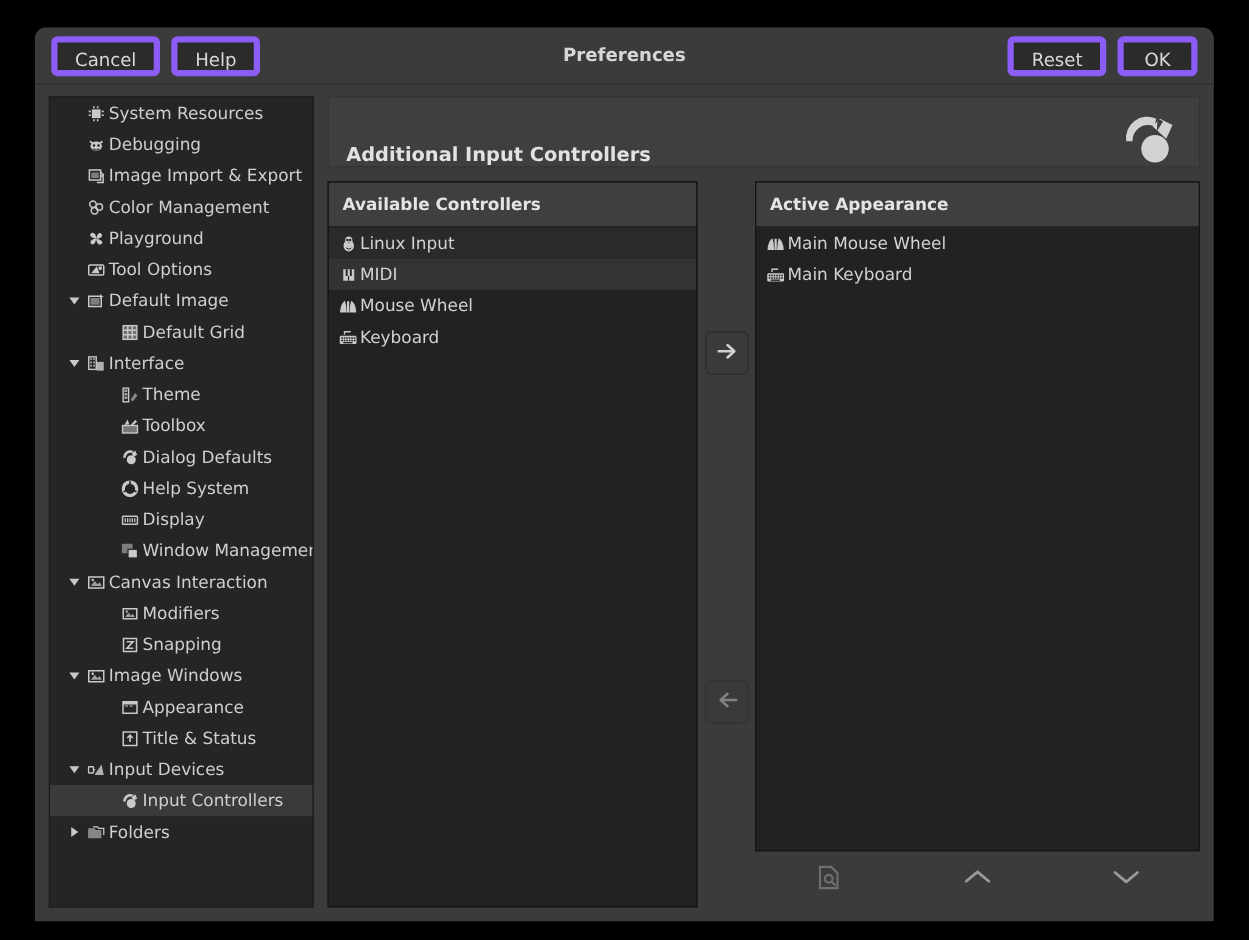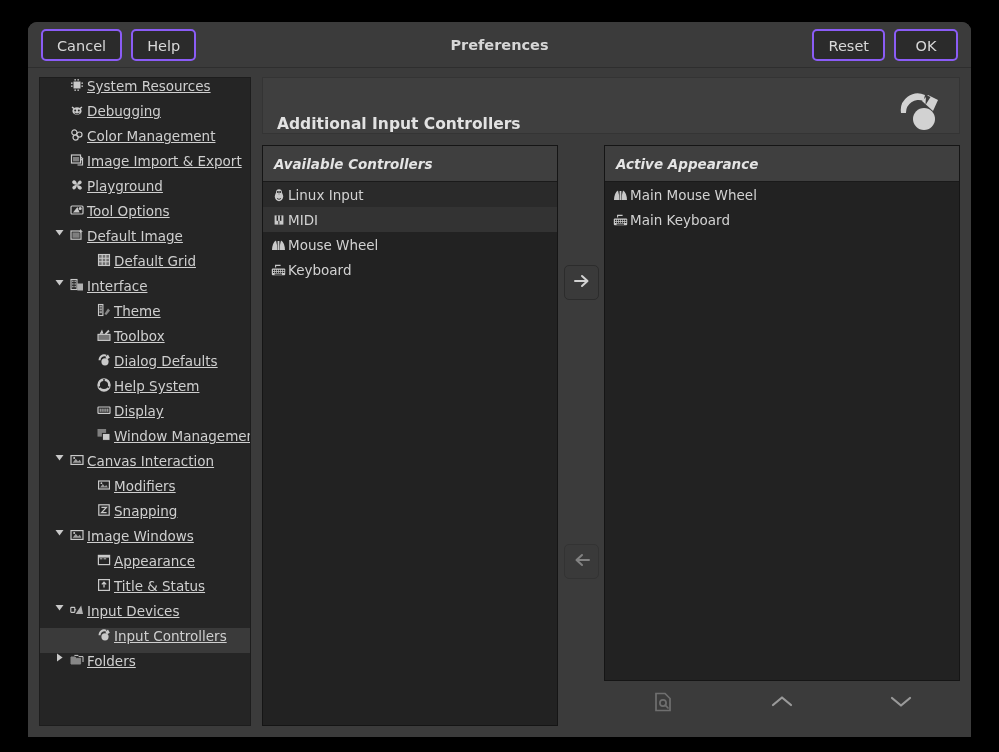--- a/index.html
+++ b/index.html
@@ -30,21 +30,21 @@
     display: flex;
     align-items: center;
     padding: 0 13px;
     position: relative;
     border-bottom: 1px solid #2e2e2e;
   }
   .hdr-left { display: flex; gap: 9px; }
   .hdr-right { display: flex; gap: 9px; margin-left: auto; }
   .tbtn {
     background: #2b2b2b;
-    border: 2px solid #8b5cf6;
+    border: 5px solid #8b5cf6;
     border-radius: 5px;
     color: #d8d8d8;
     font-size: 14.5px;
     font-family: "DejaVu Sans", sans-serif;
     height: 32px;
     min-width: 64px;
     padding: 0 14px;
     line-height: 30px;
     text-align: center;
     cursor: pointer;
@@ -74,27 +74,26 @@
     width: 212px;
     flex: 0 0 212px;
     background: #252525;
     border: 1px solid #1d1d1d;
     overflow: hidden;
     position: relative;
   }
   .tree-row {
     height: 25px;
     display: flex;
-    align-items: flex-start;
+    align-items: center;
     color: #cfcfcf;
     font-size: 13.5px;
     white-space: nowrap;
     cursor: pointer;
     padding-right: 4px;
-    text-decoration: underline;
   }
   .tree-row.sel { background: #3a3a3a; }
   .tw {
     width: 15px;
     flex: 0 0 15px;
     display: flex;
     align-items: center;
     justify-content: center;
   }
   .tw svg { display: block; }
@@ -157,21 +156,20 @@
     height: 36px;
     flex: 0 0 36px;
     background: #3f3f3f;
     border-bottom: 1px solid #1a1a1a;
     display: flex;
     align-items: center;
     padding: 0 11px;
     color: #e4e4e4;
     font-size: 13.5px;
     font-weight: bold;
-    font-style: italic;
   }
   .lb-rows { flex: 1 1 auto; overflow: hidden; }
   .lrow {
     height: 25px;
     display: flex;
     align-items: center;
     color: #d2d2d2;
     font-size: 13.5px;
     padding-left: 6px;
     white-space: nowrap;
@@ -270,39 +268,39 @@
               <circle cx="8.8" cy="7.4" r="1" fill="#252525"></circle>
               <path d="M4.6 10 Q7 12 9.4 10" stroke="#252525" stroke-width="0.9" fill="none"></path>
             </svg>
           </span>
           <span class="tlabel">Debugging</span>
         </div>
         <div class="tree-row ind0">
           <span class="tw"></span>
           <span class="ticon">
             <svg width="14" height="14" viewBox="0 0 14 14">
+              <rect x="1.5" y="2" width="9" height="8" fill="none" stroke="#c9c9c9" stroke-width="1.2"></rect>
+              <rect x="3" y="4" width="6" height="4.4" fill="#c9c9c9" opacity="0.55"></rect>
+              <path d="M7.5 12 L12.5 12 L12.5 5.5 M10.4 3.6 L12.6 5.6 L10.4 7.6" stroke="#c9c9c9" stroke-width="1.2" fill="none"></path>
+            </svg>
+          </span>
+          <span class="tlabel">Image Import &amp; Export</span>
+        </div>
+        <div class="tree-row ind0">
+          <span class="tw"></span>
+          <span class="ticon">
+            <svg width="14" height="14" viewBox="0 0 14 14">
               <g fill="none" stroke="#c9c9c9" stroke-width="1.2">
                 <circle cx="4.4" cy="4.4" r="2.6"></circle>
                 <circle cx="9.4" cy="6.6" r="2.6"></circle>
                 <circle cx="5.6" cy="9.6" r="2.6"></circle>
               </g>
             </svg>
           </span>
           <span class="tlabel">Color Management</span>
-        </div>
-        <div class="tree-row ind0">
-          <span class="tw"></span>
-          <span class="ticon">
-            <svg width="14" height="14" viewBox="0 0 14 14">
-              <rect x="1.5" y="2" width="9" height="8" fill="none" stroke="#c9c9c9" stroke-width="1.2"></rect>
-              <rect x="3" y="4" width="6" height="4.4" fill="#c9c9c9" opacity="0.55"></rect>
-              <path d="M7.5 12 L12.5 12 L12.5 5.5 M10.4 3.6 L12.6 5.6 L10.4 7.6" stroke="#c9c9c9" stroke-width="1.2" fill="none"></path>
-            </svg>
-          </span>
-          <span class="tlabel">Image Import &amp; Export</span>
         </div>
         <div class="tree-row ind0">
           <span class="tw"></span>
           <span class="ticon">
             <svg width="14" height="14" viewBox="0 0 14 14">
               <g fill="#c9c9c9">
                 <path d="M7 7 C7 3 4 1 2.4 3.2 C1.2 5 4 6.6 7 7Z"></path>
                 <path d="M7 7 C11 7 13 4.4 10.8 2.8 C9 1.6 7.4 4.2 7 7Z"></path>
                 <path d="M7 7 C7 11 10 13 11.6 10.8 C12.8 9 10 7.4 7 7Z"></path>
                 <path d="M7 7 C3 7 1 9.6 3.2 11.2 C5 12.4 6.6 9.8 7 7Z"></path>

